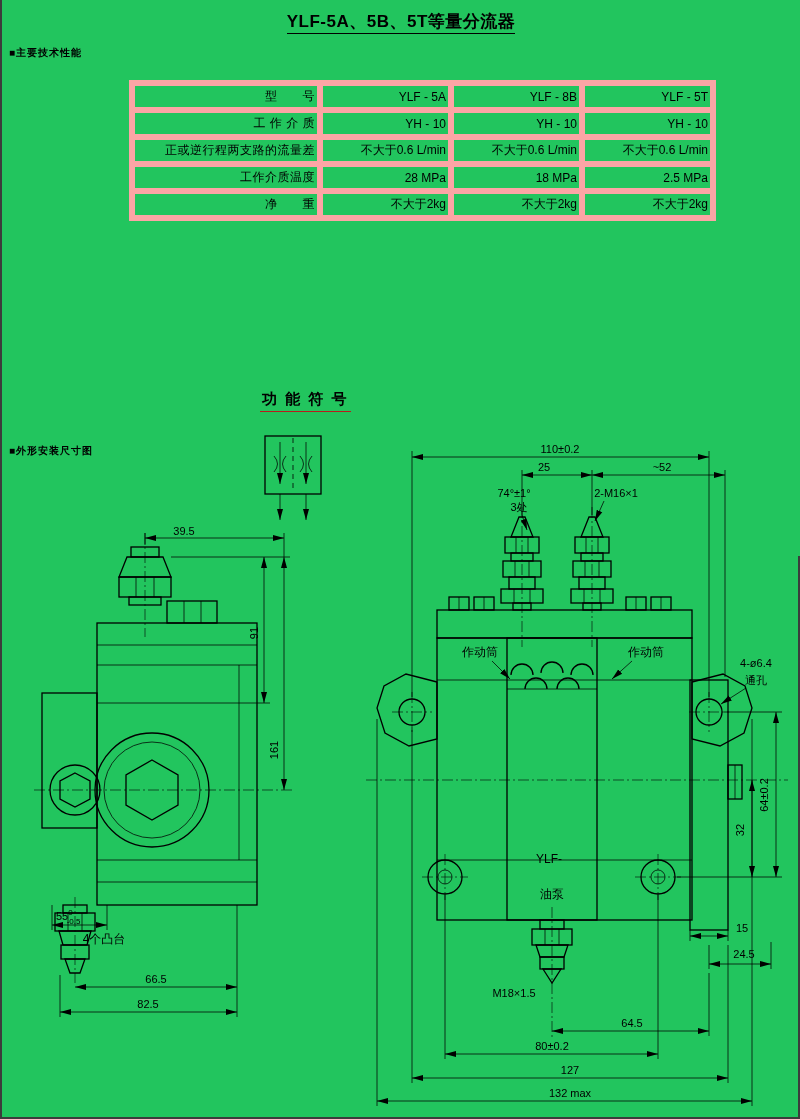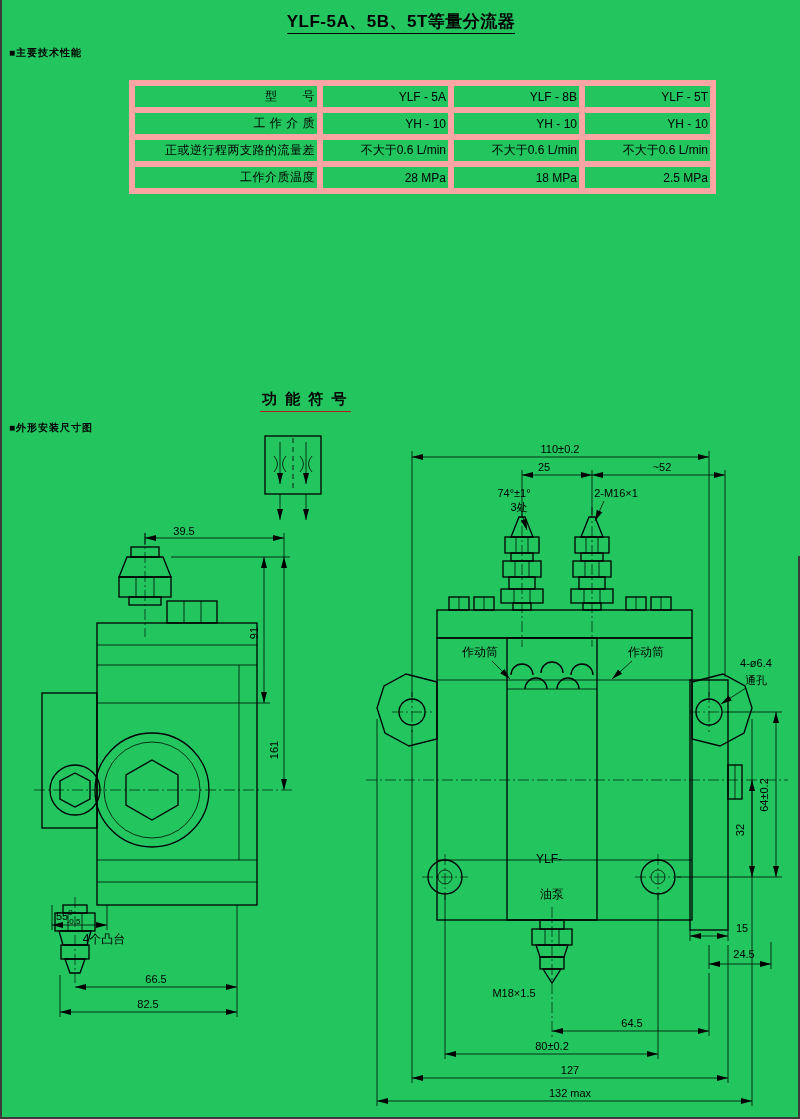--- a/index.html
+++ b/index.html
@@ -4,21 +4,21 @@
 <style>
   *{margin:0;padding:0;box-sizing:border-box}
   html,body{background:#fff}
   body{width:800px;height:1119px;position:relative;font-family:"Liberation Sans","DejaVu Sans",sans-serif;color:#000}
   .page{position:absolute;inset:0;background:#22c55e;overflow:hidden;border-left:2px solid #3c3c3c;border-bottom:2px solid #3c3c3c}
   .edge-right{position:absolute;right:0;top:556px;bottom:0;width:2px;background:#3c3c3c}
   .title{position:absolute;top:10px;left:0;width:100%;text-align:center;font-size:17px;font-weight:700;letter-spacing:.5px}
   .title span{border-bottom:1.5px solid #000;padding-bottom:2px}
   .sec{position:absolute;font-size:10px;font-weight:600;letter-spacing:1px}
   .sec1{left:7px;top:46px}
-  .sec2{left:7px;top:421px}
+  .sec2{left:7px;top:444px}
   .symtitle{position:absolute;left:258px;top:390px;font-size:15px;font-weight:600;letter-spacing:2px;border-bottom:1px solid #b91c1c;padding:0 2px 2px}
   .specwrap{position:absolute;left:127px;top:80px;width:587px}
   table{width:100%;border-collapse:collapse;table-layout:fixed}
   col.c0{width:188px}
   td{border:6px solid #fca5a5;height:27px;text-align:right;vertical-align:middle;font-size:12px;padding:1px 2px;white-space:nowrap;overflow:hidden}
   td.lbl{letter-spacing:.5px}
   svg{position:absolute;overflow:visible}
   svg text{font-size:11px;fill:#000;font-family:"Liberation Sans","DejaVu Sans",sans-serif}
   svg text.cj{font-size:12px}
   .sym{left:250px;top:428px;width:90px;height:100px}
@@ -66,20 +66,26 @@
             <td>不大于0.6 L/min</td>
             <td>不大于0.6 L/min</td>
             <td>不大于0.6 L/min</td>
           </tr>
         <tr>
             <td class="lbl">工作介质温度</td>
             <td>28 MPa</td>
             <td>18 MPa</td>
             <td>2.5 MPa</td>
           </tr>
+        <tr>
+            <td class="lbl">净　　重</td>
+            <td>不大于2kg</td>
+            <td>不大于2kg</td>
+            <td>不大于2kg</td>
+          </tr>
       </tbody>
     </table>
   </div>
 
   <div class="symtitle">功 能 符 号</div>
   <div class="sec sec2">■外形安装尺寸图</div>
 
   <svg class="sym" viewBox="0 0 90 100">
     <defs>
       <marker id="ae" markerUnits="userSpaceOnUse" markerWidth="12" markerHeight="8" refX="11" refY="4" orient="auto">

